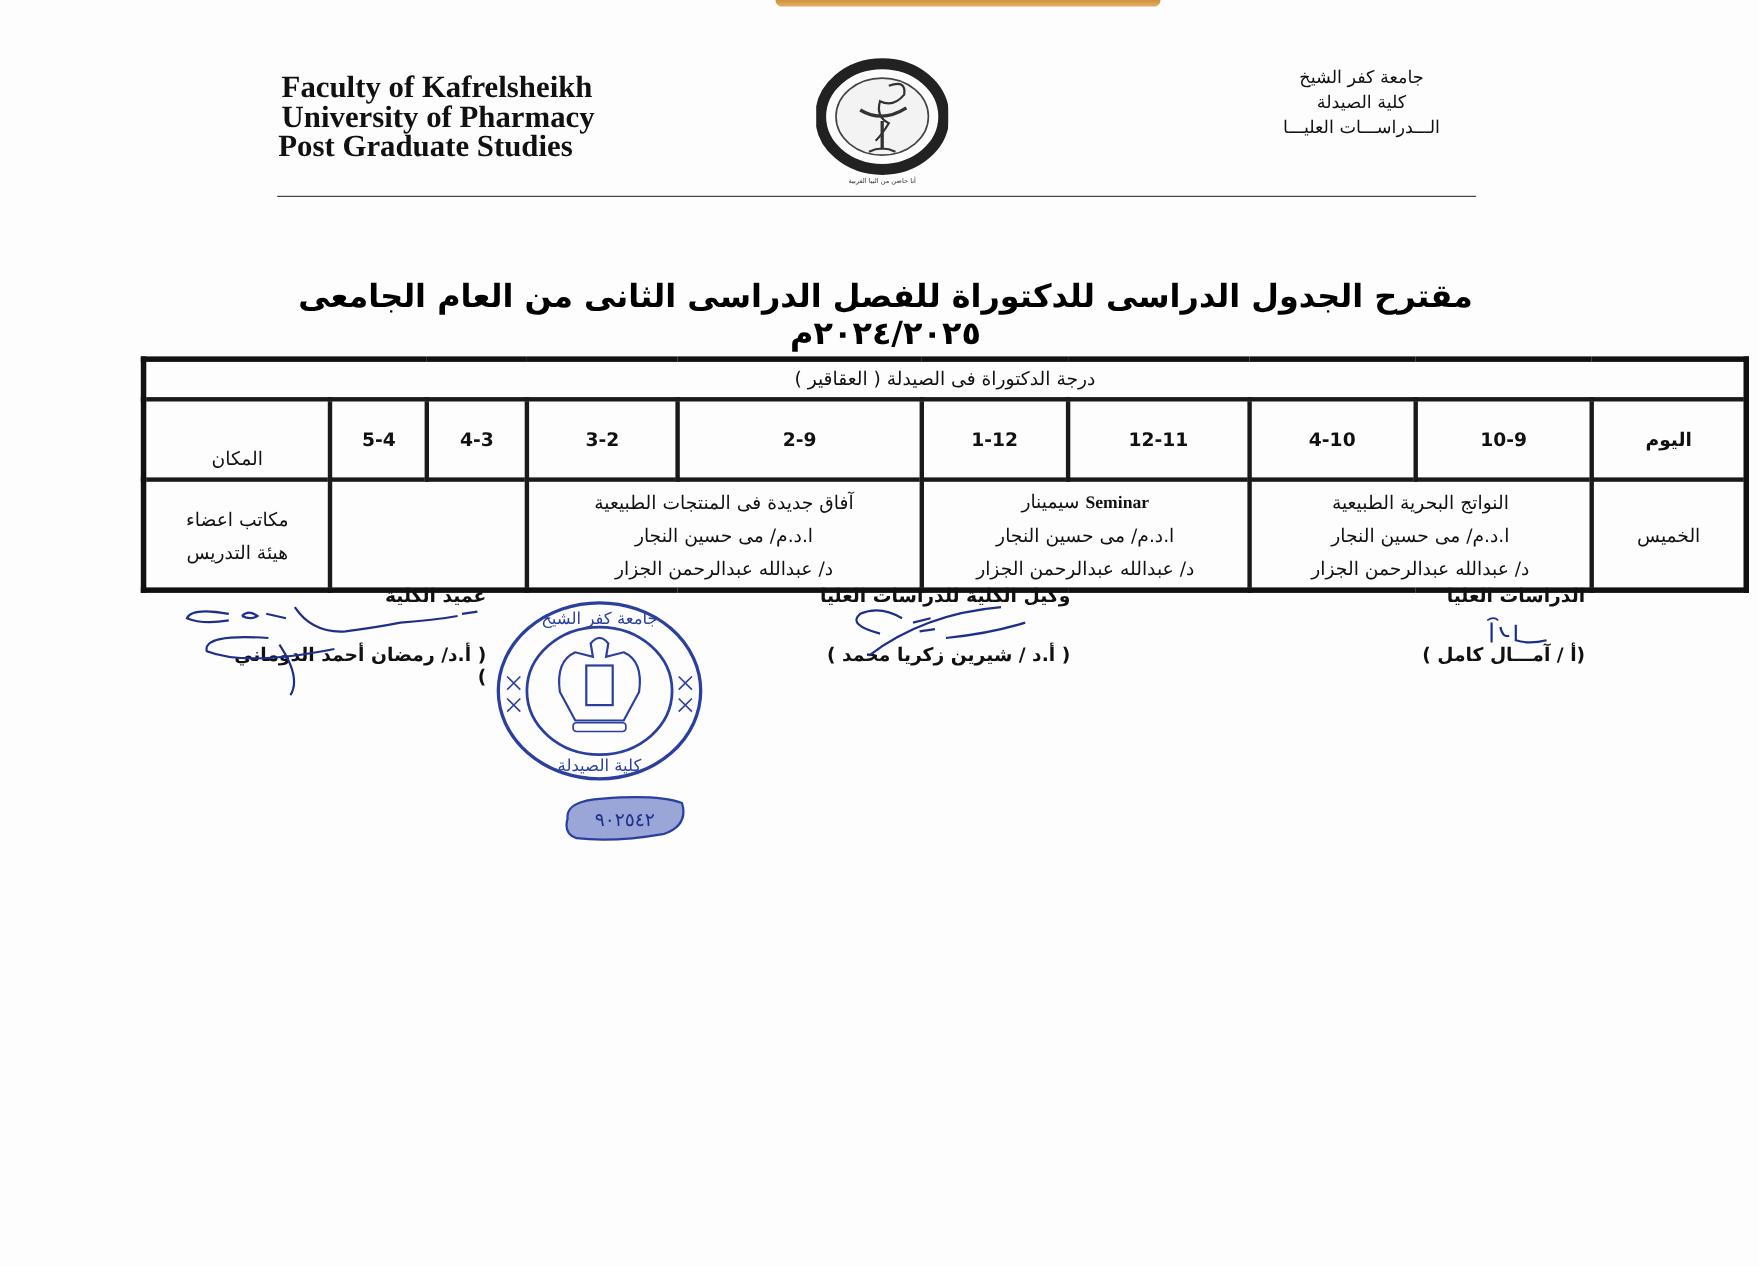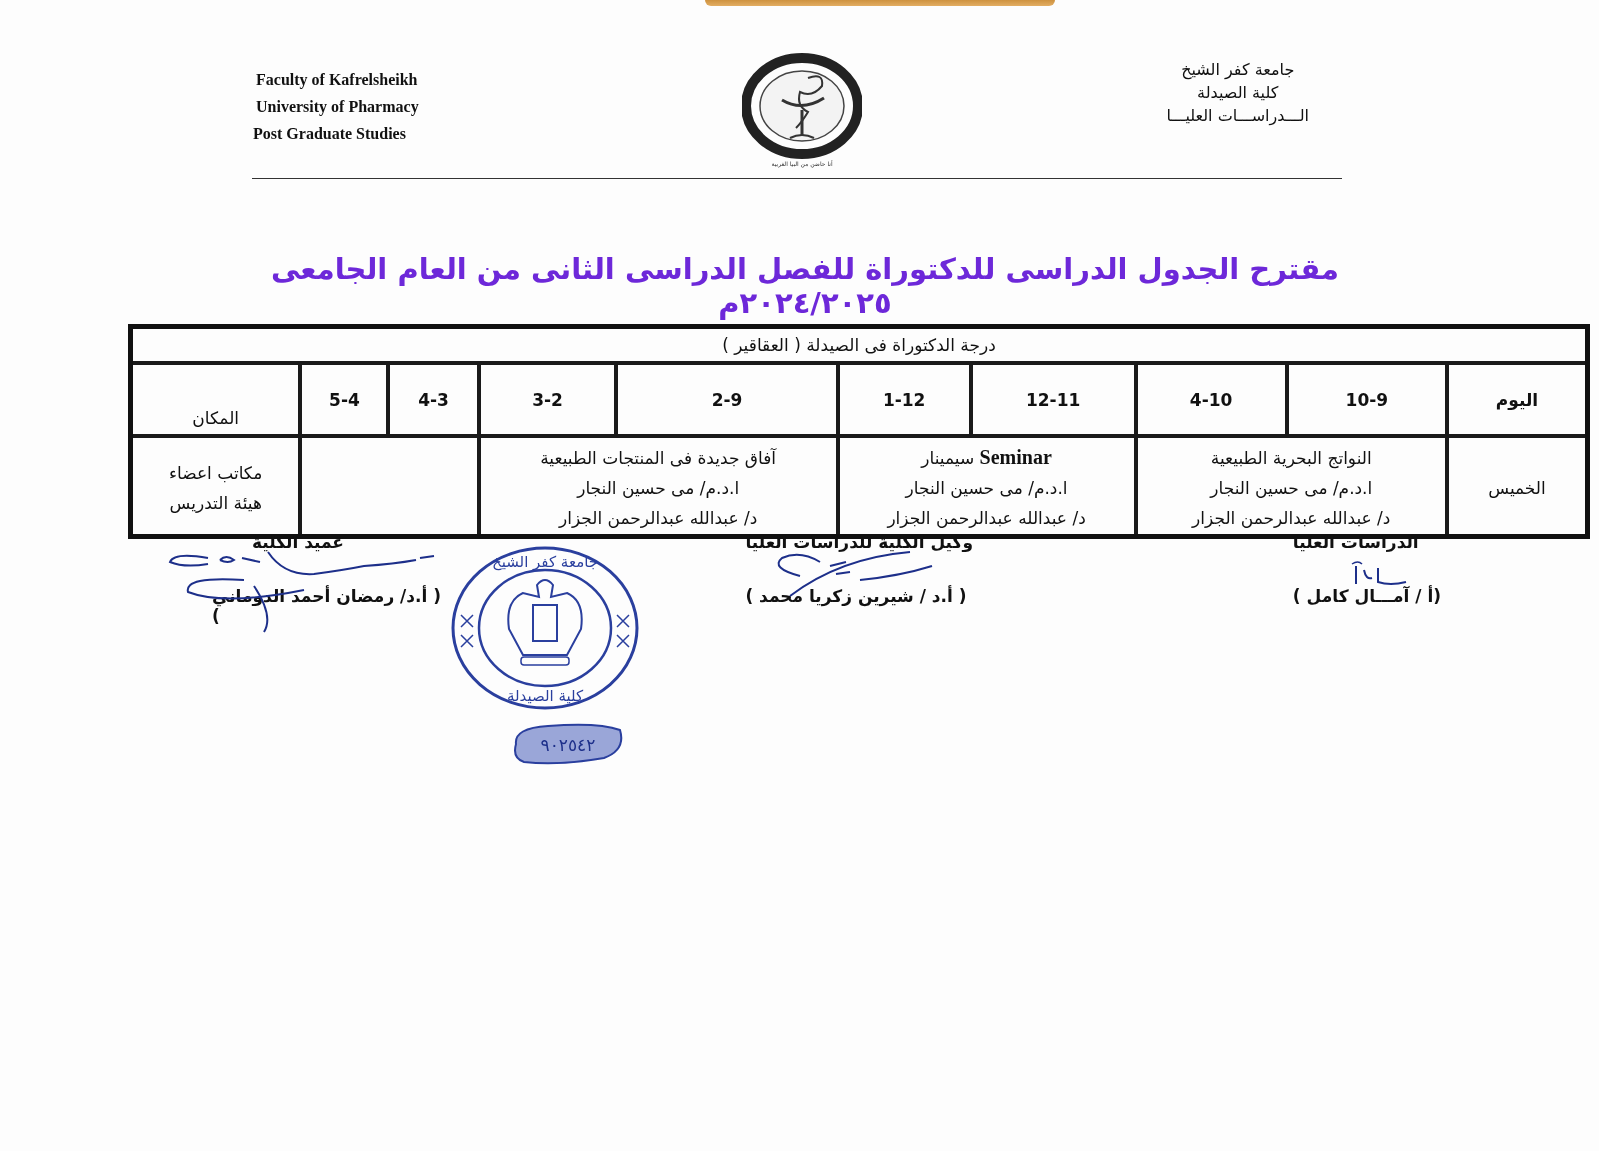--- a/index.html
+++ b/index.html
@@ -3,45 +3,45 @@
 <meta charset="utf-8">
 <style>
   html, body { margin:0; padding:0; }
   body {
     width:1599px; height:1151px; background:#fdfdfd; position:relative; overflow:hidden;
     font-family:"DejaVu Sans", sans-serif; color:#111;
   }
   .topstrip { position:absolute; left:705px; top:0; width:350px; height:6px;
     background:linear-gradient(#c9862a,#e0a552); border-radius:0 0 40px 40px; opacity:.9; }
   .en-header { position:absolute; left:256px; top:66px; font-family:"Liberation Serif", serif;
-    font-weight:bold; font-size:16px; line-height:27px; color:#111; }
+    font-weight:bold; font-size:28px; line-height:27px; color:#111; }
   .en-header div:nth-child(3) { margin-left:-3px; }
   .ar-header { position:absolute; right:290px; top:58px; direction:rtl; text-align:center;
     font-family:"DejaVu Sans", sans-serif; font-size:16px; line-height:23px; color:#111; }
   .ar-header .spaced { letter-spacing:1px; }
   .logo { position:absolute; left:742px; top:52px; width:120px; height:120px; }
   .hr { position:absolute; left:252px; top:178px; width:1090px; height:1px; background:#333; }
   .title { position:absolute; left:250px; top:252px; width:1110px; text-align:center;
-    direction:rtl; font-weight:bold; font-size:29px; color:#6d28d9;
+    direction:rtl; font-weight:bold; font-size:29px; color:#000000;
     font-family:"DejaVu Sans", sans-serif; }
   table.sched { position:absolute; left:128px; top:324px; width:1462px;
     border-collapse:collapse; border:5px solid #111; direction:rtl; }
   table.sched td { border:4px solid #1a1a1a; text-align:center; vertical-align:middle;
     font-size:17px; }
   .degree-row td { text-align:right; padding:2px 6px; height:28px; font-size:16px;
     border-bottom:5px solid #111; }
   .head-row td { height:62px; font-weight:bold; font-size:19px; }
   .head-row td.place { vertical-align:bottom; padding-bottom:6px; font-weight:normal; }
   .head-row td.day { font-weight:bold; }
   .data-row td { border-top:5px solid #111; height:88px; vertical-align:top; padding-top:4px;
     border-left:1px solid #555; border-right:1px solid #555; line-height:30px; }
   .data-row td.day { border-left:1px solid #555; }
   .data-row td.place { border-right:4px solid #111; vertical-align:middle; }
-  .data-row .eng { font-family:"Liberation Serif", serif; font-weight:bold; font-size:20px; }
-  .sig { position:absolute; direction:rtl; text-align:left; font-size:17px; font-weight:bold; }
+  .data-row .eng { font-family:"Liberation Serif", serif; font-weight:bold; font-size:16px; }
+  .sig { position:absolute; direction:rtl; text-align:right; font-size:17px; font-weight:bold; }
   .sig .role { font-weight:bold; }
   .sig .name { margin-top:34px; font-weight:bold; }
   .scribble { position:absolute; }
   .stamp { position:absolute; left:449px; top:545px; width:192px; height:166px; }
   .numstamp { position:absolute; left:508px; top:720px; width:118px; height:46px; }
 </style>
 </head>
 <body>
 
 <div class="topstrip"></div>

